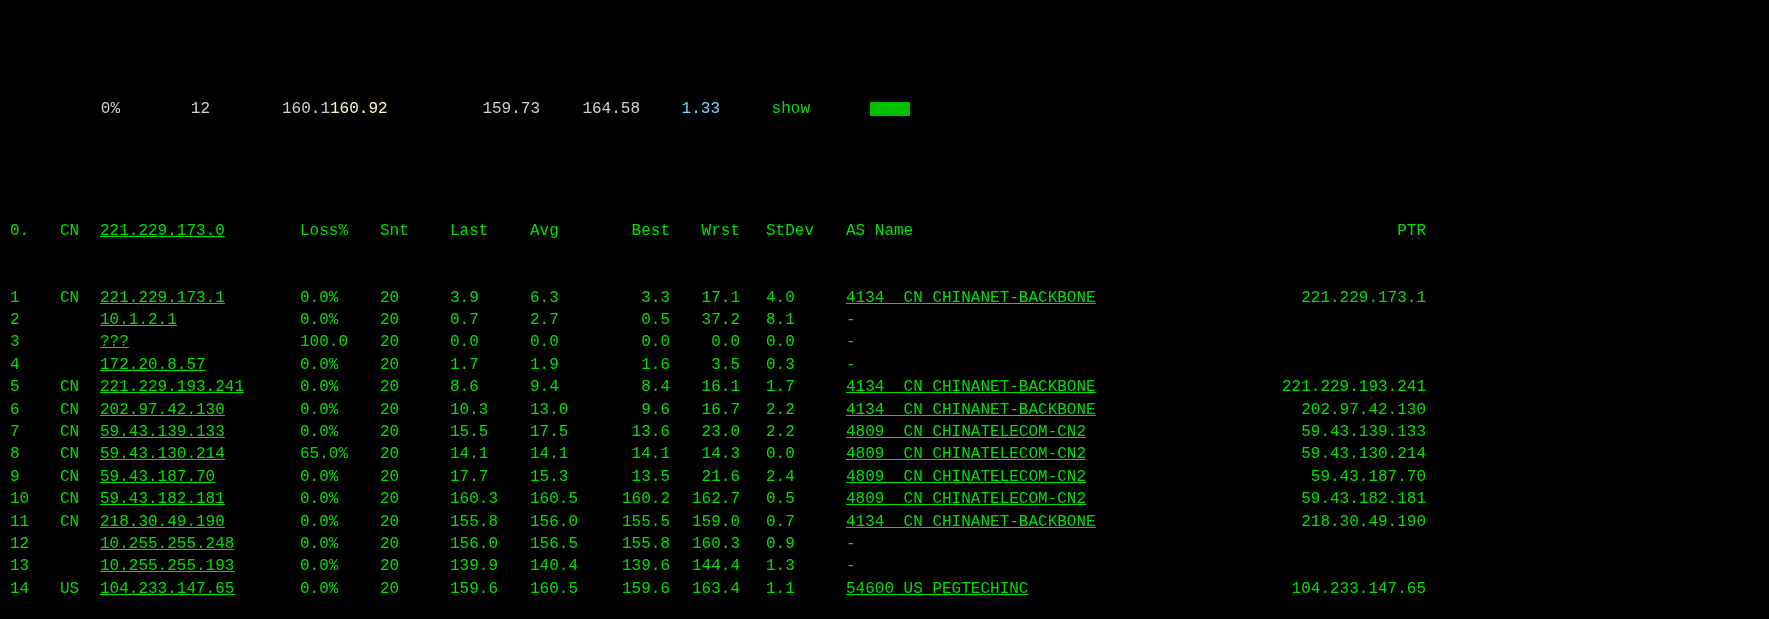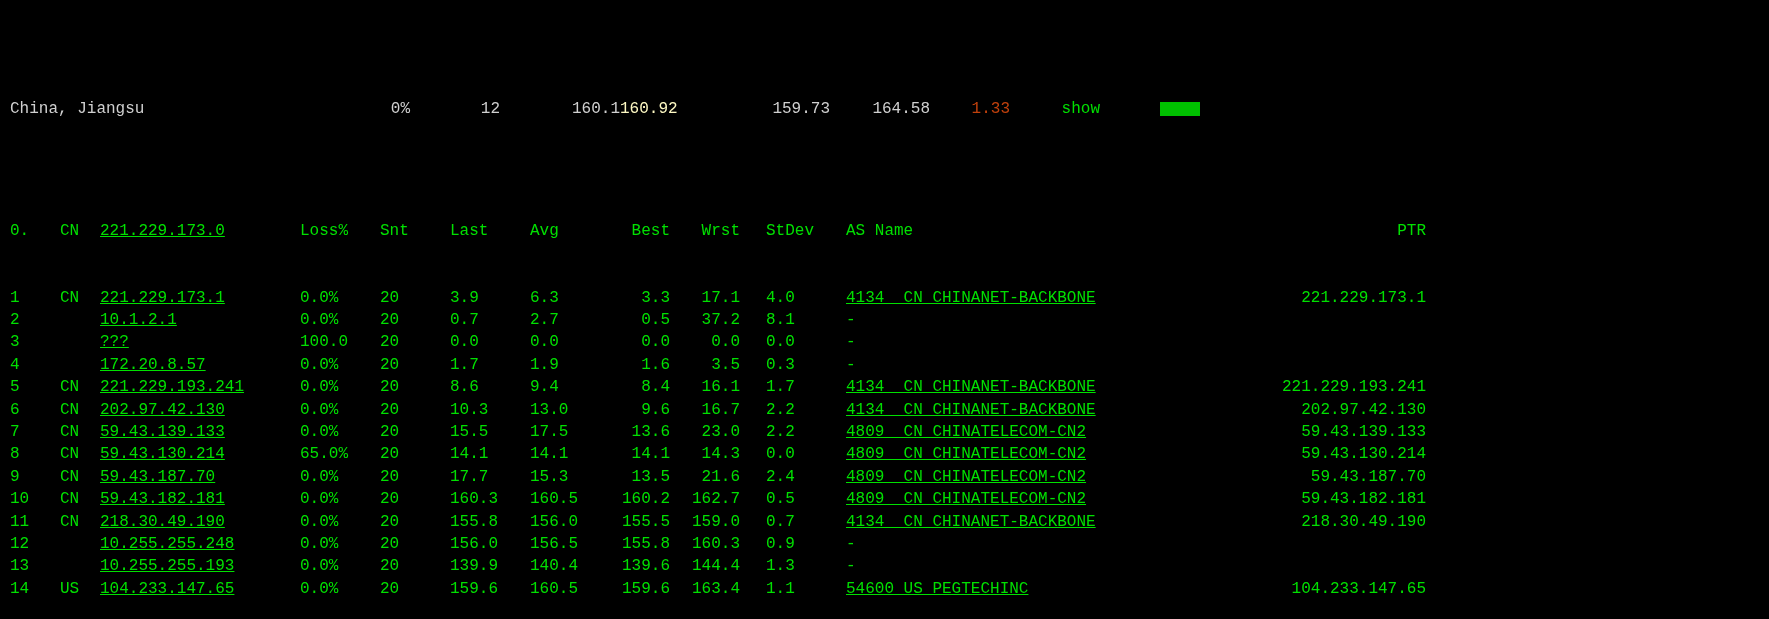--- a/index.html
+++ b/index.html
@@ -37,33 +37,33 @@
   .col-ptr   { display:inline-block; width: 200px; text-align: right; }
 
   .h-loc    { display:inline-block; width: 290px; color:#d0d0d0;}
   .h-isp    { display:inline-block; width: 220px; color:#d0d0d0;}
   .h-pct    { display:inline-block; width: 110px; text-align:right; color:#d0d0d0;}
   .h-snt    { display:inline-block; width: 90px;  text-align:right; color:#d0d0d0;}
   .h-last   { display:inline-block; width: 120px; text-align:right; color:#d0d0d0;}
   .h-avg    { display:inline-block; width: 110px; color:#fef9c3;}
   .h-best   { display:inline-block; width: 100px; text-align:right; color:#d0d0d0;}
   .h-wrst   { display:inline-block; width: 100px; text-align:right; color:#d0d0d0;}
-  .h-stdev  { display:inline-block; width: 80px;  text-align:right; color:#c2410c;}
+  .h-stdev  { display:inline-block; width: 80px;  text-align:right; color:#7dd3fc;}
   .h-show   { display:inline-block; width: 90px;  text-align:right; }
   .bar      { display:inline-block; width: 40px; height: 14px; background:#00c000; margin-left: 60px; vertical-align: middle;}
 
   .spacer { height: 10px; }
 </style>
 </head>
 <body>
 
 
 
 <div class="header-row">
-<span class="h-loc">China, Jiangsu</span><span class="h-pct">0%</span><span class="h-snt">12</span><span class="h-last">160.1</span><span class="h-avg">160.92</span><span class="h-best">159.73</span><span class="h-wrst">164.58</span><span class="h-stdev">1.33</span><span class="h-show show">show</span><span class="bar"></span>
+<span class="h-pct">0%</span><span class="h-snt">12</span><span class="h-last">160.1</span><span class="h-avg">160.92</span><span class="h-best">159.73</span><span class="h-wrst">164.58</span><span class="h-stdev">1.33</span><span class="h-show show">show</span><span class="bar"></span>
 </div>
 
 <div class="spacer"></div>
 
 <div class="trace-row">
 <span class="col-hop">0.</span><span class="col-cc">CN</span><span class="col-ip underline">221.229.173.0</span><span class="col-loss">Loss%</span><span class="col-snt">Snt</span><span class="col-last">Last</span><span class="col-avg">Avg</span><span class="col-best">Best</span><span class="col-wrst">Wrst</span><span class="col-stdev">StDev</span><span class="col-asname">AS Name</span><span class="col-ptr">PTR</span>
 </div>
 
 <div id="rows"><div class="trace-row"><span class="col-hop">1</span><span class="col-cc">CN</span><span class="col-ip underline">221.229.173.1</span><span class="col-loss">0.0%</span><span class="col-snt">20</span><span class="col-last">3.9</span><span class="col-avg">6.3</span><span class="col-best">3.3</span><span class="col-wrst">17.1</span><span class="col-stdev">4.0</span><span class="col-asname underline">4134  CN CHINANET-BACKBONE</span><span class="col-ptr">221.229.173.1</span></div><div class="trace-row"><span class="col-hop">2</span><span class="col-cc"></span><span class="col-ip underline">10.1.2.1</span><span class="col-loss">0.0%</span><span class="col-snt">20</span><span class="col-last">0.7</span><span class="col-avg">2.7</span><span class="col-best">0.5</span><span class="col-wrst">37.2</span><span class="col-stdev">8.1</span><span class="col-asname">-</span><span class="col-ptr"></span></div><div class="trace-row"><span class="col-hop">3</span><span class="col-cc"></span><span class="col-ip underline">???</span><span class="col-loss">100.0</span><span class="col-snt">20</span><span class="col-last">0.0</span><span class="col-avg">0.0</span><span class="col-best">0.0</span><span class="col-wrst">0.0</span><span class="col-stdev">0.0</span><span class="col-asname">-</span><span class="col-ptr"></span></div><div class="trace-row"><span class="col-hop">4</span><span class="col-cc"></span><span class="col-ip underline">172.20.8.57</span><span class="col-loss">0.0%</span><span class="col-snt">20</span><span class="col-last">1.7</span><span class="col-avg">1.9</span><span class="col-best">1.6</span><span class="col-wrst">3.5</span><span class="col-stdev">0.3</span><span class="col-asname">-</span><span class="col-ptr"></span></div><div class="trace-row"><span class="col-hop">5</span><span class="col-cc">CN</span><span class="col-ip underline">221.229.193.241</span><span class="col-loss">0.0%</span><span class="col-snt">20</span><span class="col-last">8.6</span><span class="col-avg">9.4</span><span class="col-best">8.4</span><span class="col-wrst">16.1</span><span class="col-stdev">1.7</span><span class="col-asname underline">4134  CN CHINANET-BACKBONE</span><span class="col-ptr">221.229.193.241</span></div><div class="trace-row"><span class="col-hop">6</span><span class="col-cc">CN</span><span class="col-ip underline">202.97.42.130</span><span class="col-loss">0.0%</span><span class="col-snt">20</span><span class="col-last">10.3</span><span class="col-avg">13.0</span><span class="col-best">9.6</span><span class="col-wrst">16.7</span><span class="col-stdev">2.2</span><span class="col-asname underline">4134  CN CHINANET-BACKBONE</span><span class="col-ptr">202.97.42.130</span></div><div class="trace-row"><span class="col-hop">7</span><span class="col-cc">CN</span><span class="col-ip underline">59.43.139.133</span><span class="col-loss">0.0%</span><span class="col-snt">20</span><span class="col-last">15.5</span><span class="col-avg">17.5</span><span class="col-best">13.6</span><span class="col-wrst">23.0</span><span class="col-stdev">2.2</span><span class="col-asname underline">4809  CN CHINATELECOM-CN2</span><span class="col-ptr">59.43.139.133</span></div><div class="trace-row"><span class="col-hop">8</span><span class="col-cc">CN</span><span class="col-ip underline">59.43.130.214</span><span class="col-loss">65.0%</span><span class="col-snt">20</span><span class="col-last">14.1</span><span class="col-avg">14.1</span><span class="col-best">14.1</span><span class="col-wrst">14.3</span><span class="col-stdev">0.0</span><span class="col-asname underline">4809  CN CHINATELECOM-CN2</span><span class="col-ptr">59.43.130.214</span></div><div class="trace-row"><span class="col-hop">9</span><span class="col-cc">CN</span><span class="col-ip underline">59.43.187.70</span><span class="col-loss">0.0%</span><span class="col-snt">20</span><span class="col-last">17.7</span><span class="col-avg">15.3</span><span class="col-best">13.5</span><span class="col-wrst">21.6</span><span class="col-stdev">2.4</span><span class="col-asname underline">4809  CN CHINATELECOM-CN2</span><span class="col-ptr">59.43.187.70</span></div><div class="trace-row"><span class="col-hop">10</span><span class="col-cc">CN</span><span class="col-ip underline">59.43.182.181</span><span class="col-loss">0.0%</span><span class="col-snt">20</span><span class="col-last">160.3</span><span class="col-avg">160.5</span><span class="col-best">160.2</span><span class="col-wrst">162.7</span><span class="col-stdev">0.5</span><span class="col-asname underline">4809  CN CHINATELECOM-CN2</span><span class="col-ptr">59.43.182.181</span></div><div class="trace-row"><span class="col-hop">11</span><span class="col-cc">CN</span><span class="col-ip underline">218.30.49.190</span><span class="col-loss">0.0%</span><span class="col-snt">20</span><span class="col-last">155.8</span><span class="col-avg">156.0</span><span class="col-best">155.5</span><span class="col-wrst">159.0</span><span class="col-stdev">0.7</span><span class="col-asname underline">4134  CN CHINANET-BACKBONE</span><span class="col-ptr">218.30.49.190</span></div><div class="trace-row"><span class="col-hop">12</span><span class="col-cc"></span><span class="col-ip underline">10.255.255.248</span><span class="col-loss">0.0%</span><span class="col-snt">20</span><span class="col-last">156.0</span><span class="col-avg">156.5</span><span class="col-best">155.8</span><span class="col-wrst">160.3</span><span class="col-stdev">0.9</span><span class="col-asname">-</span><span class="col-ptr"></span></div><div class="trace-row"><span class="col-hop">13</span><span class="col-cc"></span><span class="col-ip underline">10.255.255.193</span><span class="col-loss">0.0%</span><span class="col-snt">20</span><span class="col-last">139.9</span><span class="col-avg">140.4</span><span class="col-best">139.6</span><span class="col-wrst">144.4</span><span class="col-stdev">1.3</span><span class="col-asname">-</span><span class="col-ptr"></span></div><div class="trace-row"><span class="col-hop">14</span><span class="col-cc">US</span><span class="col-ip underline">104.233.147.65</span><span class="col-loss">0.0%</span><span class="col-snt">20</span><span class="col-last">159.6</span><span class="col-avg">160.5</span><span class="col-best">159.6</span><span class="col-wrst">163.4</span><span class="col-stdev">1.1</span><span class="col-asname underline">54600 US PEGTECHINC</span><span class="col-ptr">104.233.147.65</span></div></div>
 

